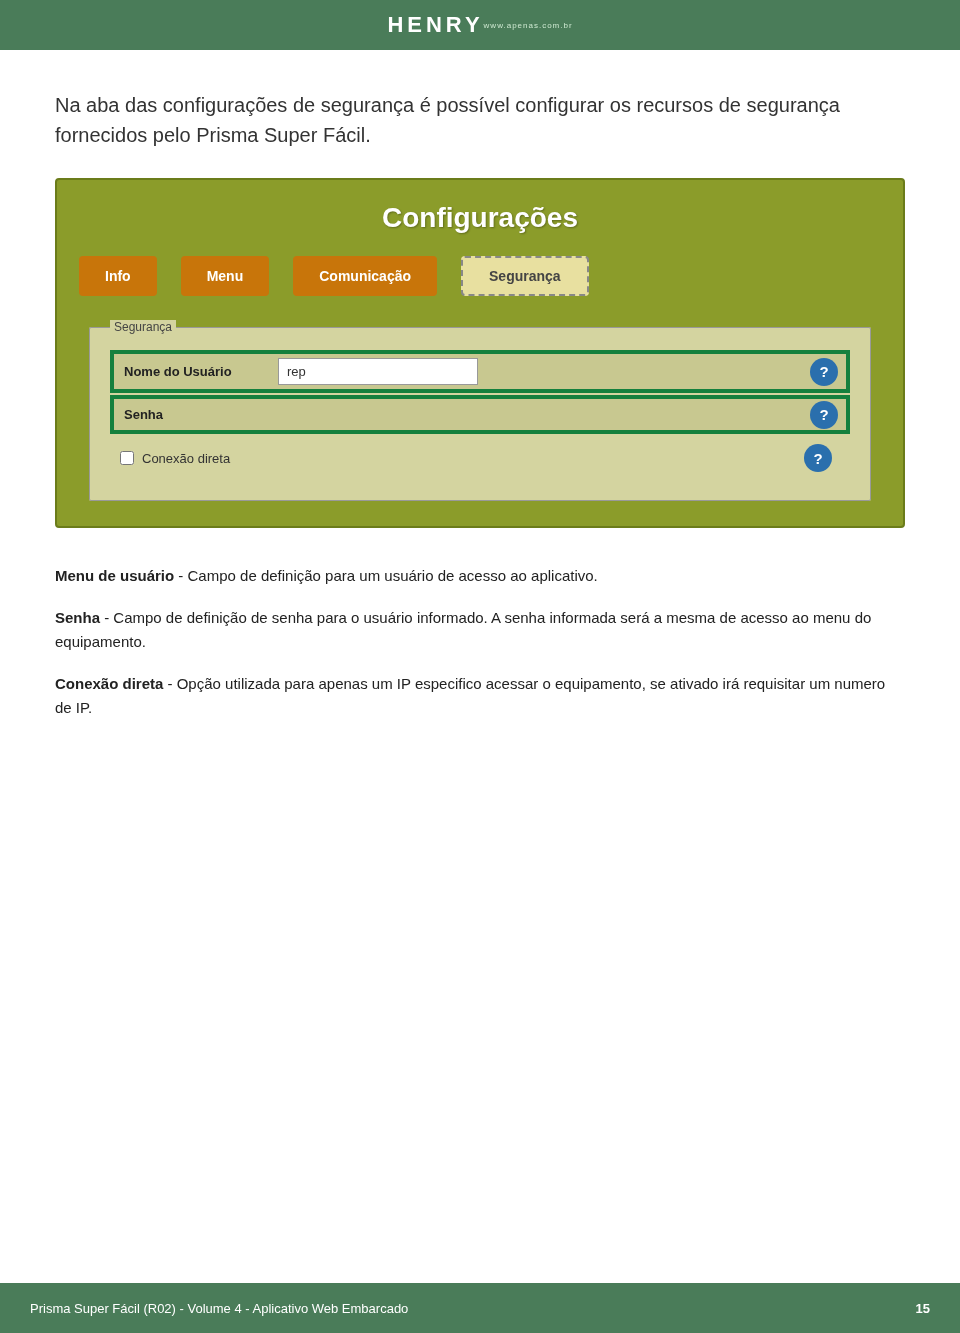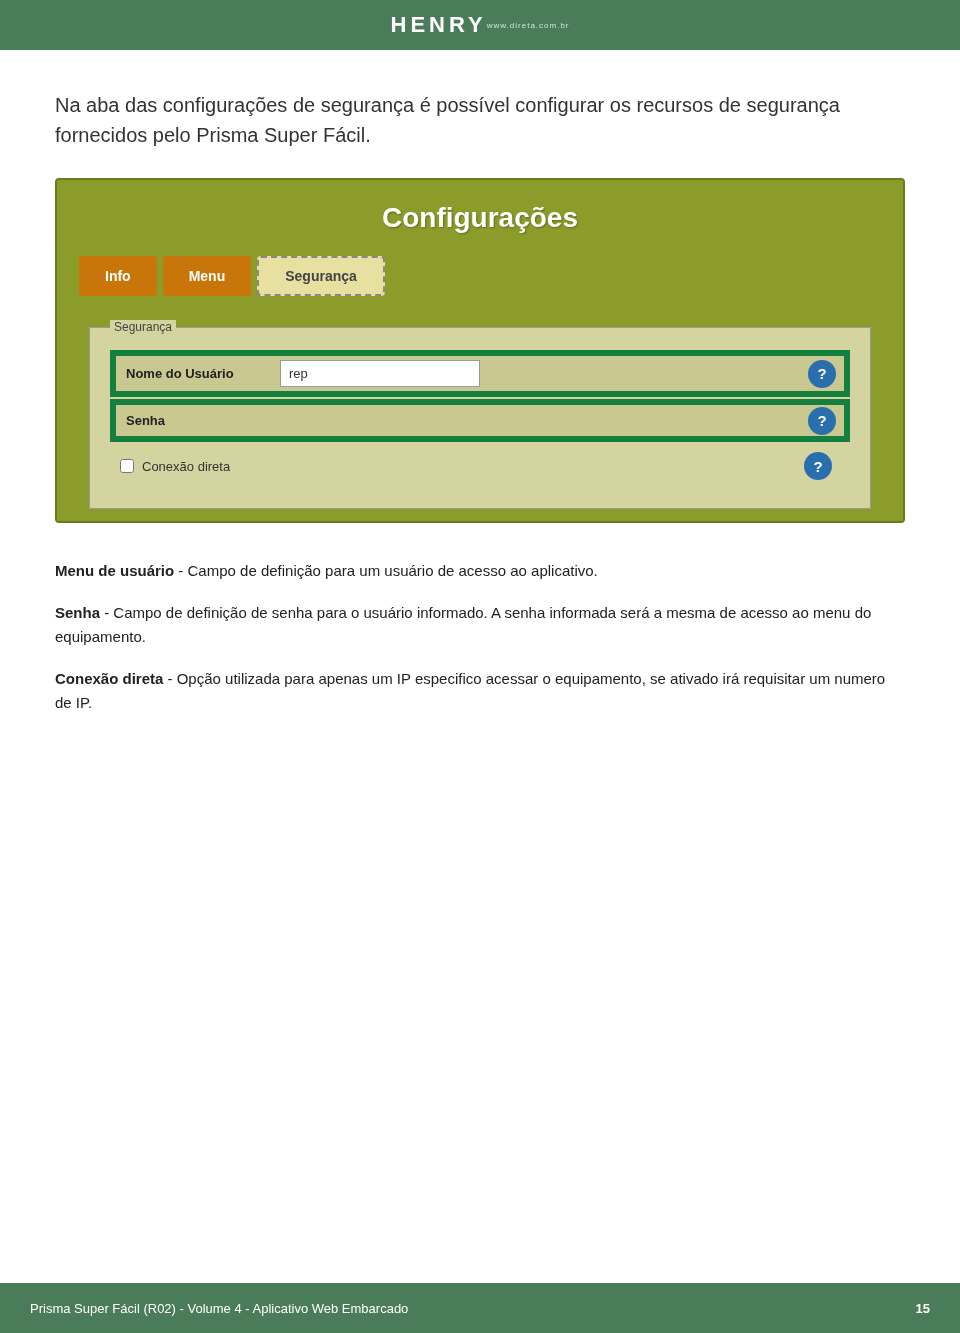--- a/index.html
+++ b/index.html
@@ -54,37 +54,37 @@
       color: #333;
       margin-bottom: 28px;
       line-height: 1.5;
     }
 
     
     .config-panel {
       background: #8b9c2a;
       border: 2px solid #6b7c1a;
       border-radius: 4px;
-      padding: 22px 22px 12px 22px;
+      padding: 22px 22px 25px 22px;
       margin-bottom: 36px;
     }
 
     .config-title {
       text-align: center;
       color: #fff;
       font-size: 28px;
       font-weight: bold;
       margin-bottom: 22px;
       text-shadow: 1px 1px 2px rgba(0,0,0,0.3);
     }
 
     
     .tabs {
       display: flex;
-      gap: 6px;
+      gap: 24px;
       margin-bottom: 24px;
     }
 
     .tab-btn {
       padding: 10px 26px;
       border: none;
       border-radius: 4px;
       font-size: 14px;
       font-weight: bold;
       cursor: pointer;
@@ -118,21 +118,21 @@
       color: #444;
       padding: 0 4px;
       background: #d4d4a0;
     }
 
     .field-row {
       display: flex;
       align-items: center;
       margin-bottom: 6px;
       background: #c8c890;
-      border: 6px solid #15803d;
+      border: 4px solid #15803d;
     }
 
     .field-label {
       width: 160px;
       font-size: 13px;
       font-weight: bold;
       color: #222;
       padding: 8px 10px;
       background: #c8c890;
     }
@@ -228,34 +228,35 @@
     .field-row-wrapper {
       margin-bottom: 2px;
     }
   </style>
 </head>
 <body>
 
 <div class="header">
   <div class="header-logo">
     <span class="logo-text">HENRY</span>
-    <span class="logo-sub">www.direta.com.br</span>
+    <span class="logo-sub">www.apenas.com.br</span>
   </div>
 </div>
 
 <div class="content">
 
   <p class="intro-text">Na aba das configurações de segurança é possível configurar os recursos de segurança fornecidos pelo Prisma Super Fácil.</p>
 
   <div class="config-panel">
     <div class="config-title">Configurações</div>
 
     <div class="tabs">
       <button class="tab-btn">Info</button>
       <button class="tab-btn">Menu</button>
+      <button class="tab-btn">Comunicação</button>
       <button class="tab-btn active">Segurança</button>
     </div>
 
     <fieldset class="security-fieldset">
       <legend class="security-legend">Segurança</legend>
 
       <div class="field-row field-row-wrapper">
         <span class="field-label">Nome do Usuário</span>
         <input class="field-input" type="text" value="rep" style="">
         <div class="help-icon">?</div>

